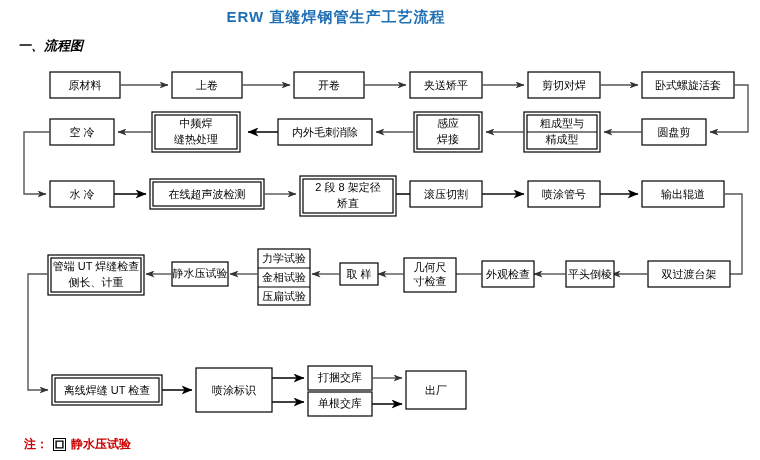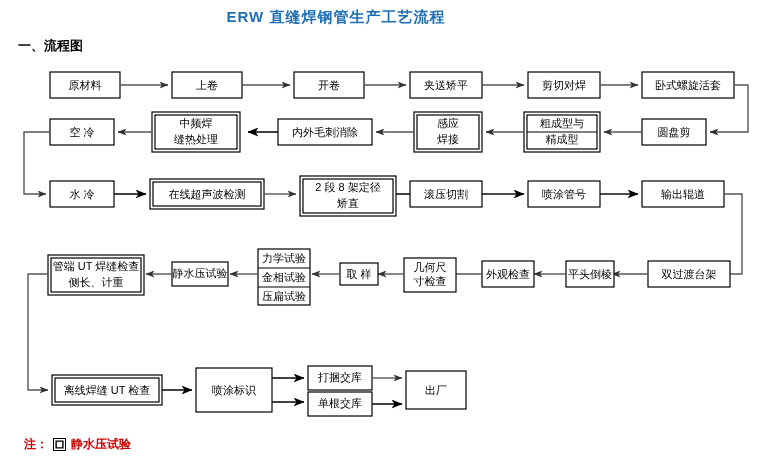--- a/index.html
+++ b/index.html
@@ -7,21 +7,21 @@
     width:760px;height:460px;position:relative;overflow:hidden;
     font-family:"Liberation Sans","DejaVu Sans",sans-serif;
     color:#000;
   }
   #page-title{
     position:absolute;left:0;top:8px;width:672px;text-align:center;
     font-size:15px;font-weight:bold;color:#1f6fb4;letter-spacing:1px;
   }
   #section-heading{
     position:absolute;left:18px;top:37px;
-    font-size:13px;font-weight:bold;color:#000;
+    font-size:13px;font-weight:bold;color:#000;font-style:italic;
   }
   #flow-canvas{position:absolute;left:0;top:0;width:760px;height:460px;}
   .bx-label{
     font-family:"Liberation Sans","DejaVu Sans",sans-serif;
     font-size:11px;fill:#000;text-anchor:middle;dominant-baseline:middle;
   }
   .bx-rect{fill:#ffffff;stroke:#000000;stroke-width:1.2;}
   .bx-rect-outer{fill:#ffffff;stroke:#000000;stroke-width:1.2;}
   .bx-div{stroke:#000000;stroke-width:1.1;}
   .conn{stroke:#555555;stroke-width:1.4;fill:none;}

